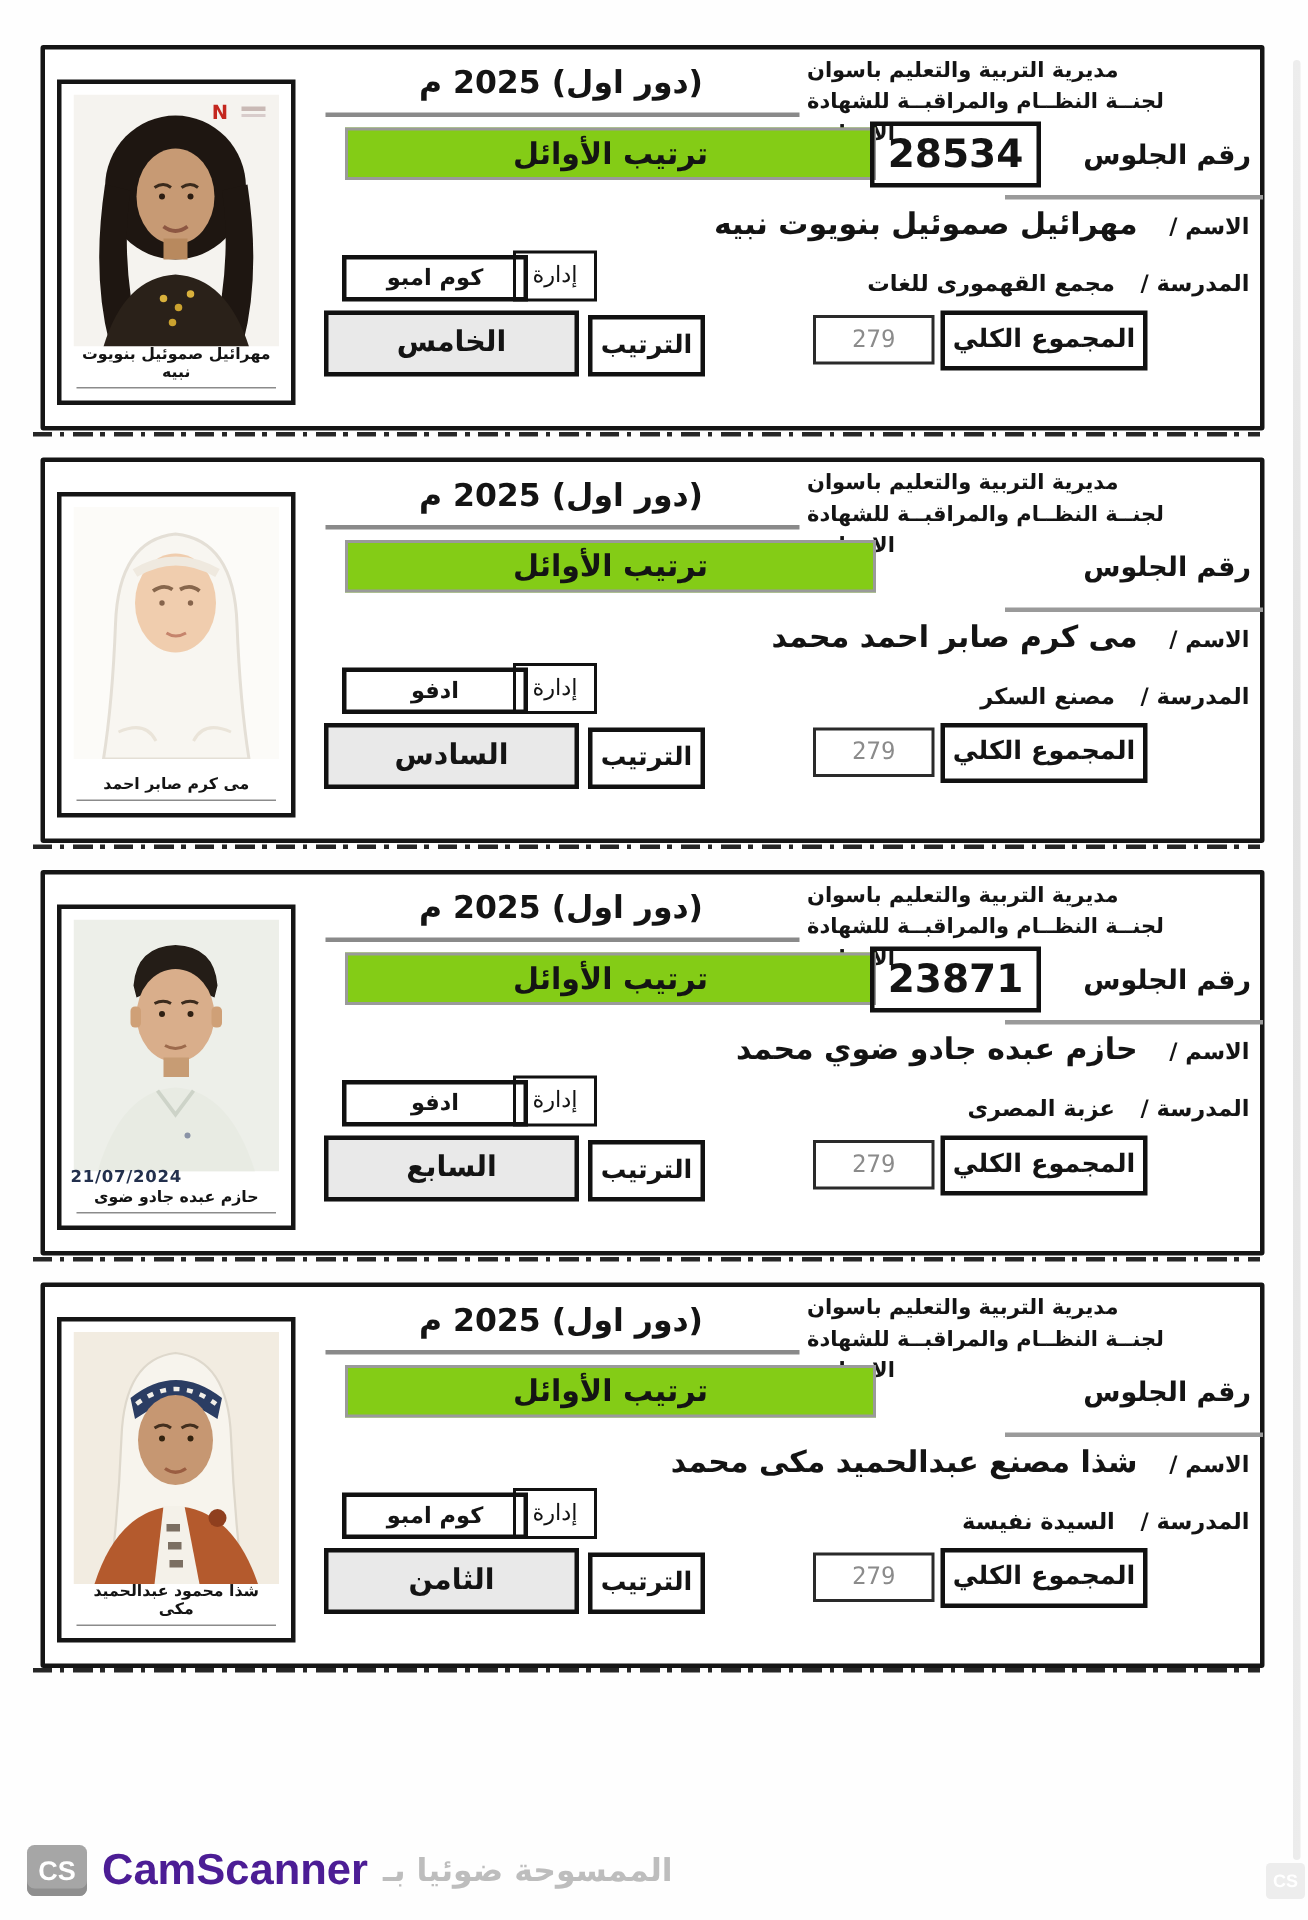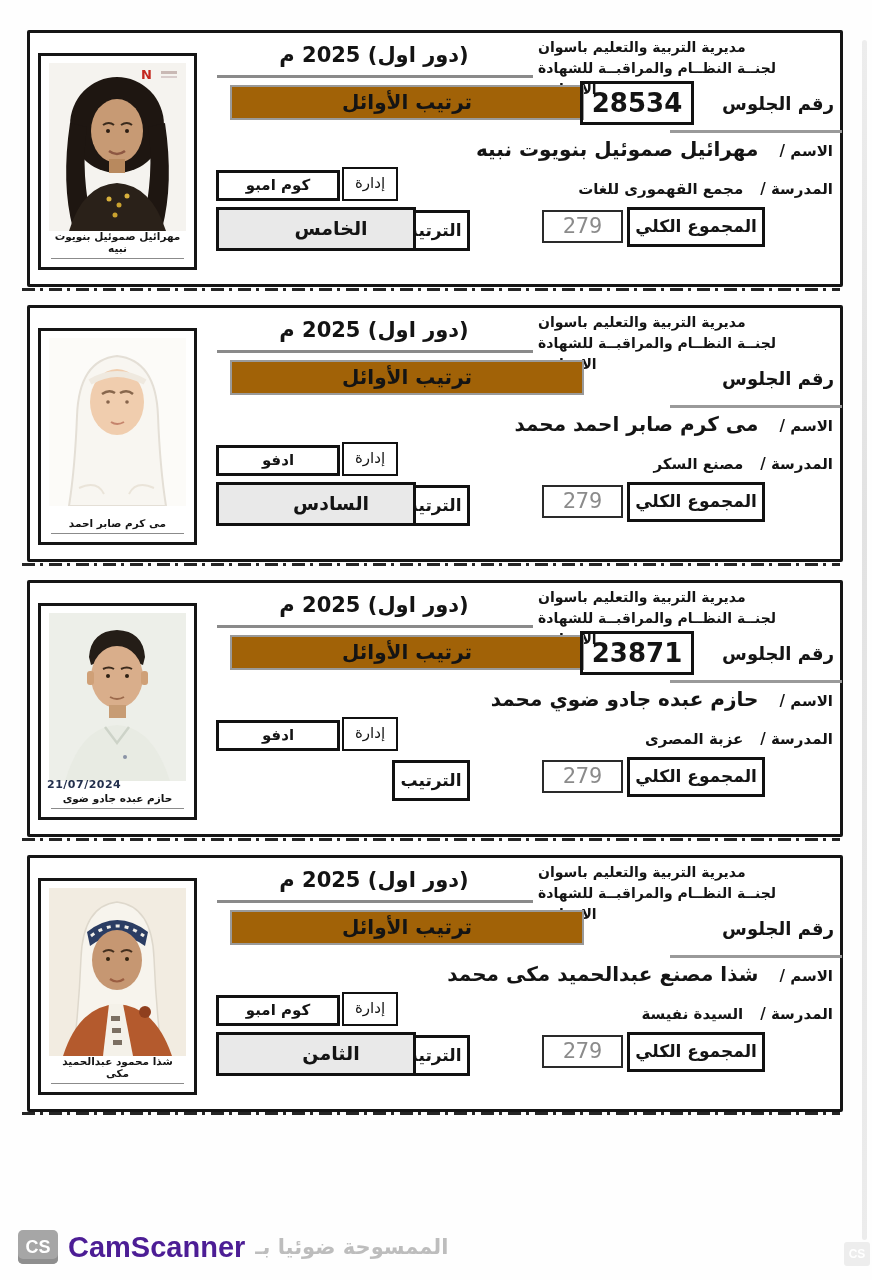--- a/index.html
+++ b/index.html
@@ -10,47 +10,47 @@
   
   .card{position:absolute;left:27px;width:810px;height:251px;background:#fff;
         border:3px solid #151515;border-radius:2px;direction:rtl;}
   .c0{top:30px}.c1{top:305px}.c2{top:580px}.c3{top:855px}
   .hdr{position:absolute;top:4px;right:2px;width:300px;text-align:left;
        font-weight:bold;font-size:14px;line-height:1.5;}
   .round{position:absolute;top:10px;left:183px;width:322px;text-align:center;
          font-size:21px;font-weight:bold;}
   .round-line{position:absolute;top:42px;left:187px;width:316px;height:3px;background:#8a8a8a;}
   .title-box{position:absolute;top:52px;left:200px;width:350px;height:31px;
-             border:2px solid #9a9a9a;background:#a16207;text-align:center;
+             border:2px solid #9a9a9a;background:#84cc16;text-align:center;
              font-size:20px;font-weight:bold;line-height:31px;}
   .seat-label{position:absolute;top:60px;right:6px;font-size:18px;font-weight:bold;}
   .seat-box{position:absolute;top:48px;left:550px;width:108px;height:38px;
             border:3px solid #111;text-align:center;font-size:26px;font-weight:bold;
             line-height:38px;direction:ltr;}
   .seat-line{position:absolute;top:97px;left:640px;right:-2px;height:3px;background:#9a9a9a;}
   .name-row{position:absolute;top:104px;right:7px;white-space:nowrap;}
   .name-row .lab{font-size:15px;font-weight:bold;}
   .name-row .name{font-size:20px;font-weight:bold;margin-right:16px;}
   .school-row{position:absolute;top:146px;right:7px;white-space:nowrap;}
   .school-row .lab{font-size:15px;font-weight:bold;}
   .school-row .school{font-size:15px;font-weight:bold;margin-right:12px;}
   .admin-box{position:absolute;top:134px;left:312px;width:52px;height:30px;
              border:2.5px solid #111;text-align:center;font-size:15px;font-weight:normal;line-height:29px;}
-  .admin-value{position:absolute;top:137px;left:186px;width:118px;height:25px;
+  .admin-value{position:absolute;top:137px;left:198px;width:118px;height:25px;
                border:3px solid #111;text-align:center;font-size:15px;font-weight:bold;line-height:24px;}
   .total-box{position:absolute;top:174px;left:597px;width:132px;height:34px;
              border:3px solid #111;text-align:center;font-size:17px;font-weight:bold;line-height:33px;}
   .total-value{position:absolute;top:177px;left:512px;width:77px;height:29px;
-               border:2px solid #2a2a2a;text-align:center;font-size:22px;color:#8b8b8b;
+               border:2px solid #2a2a2a;text-align:center;font-size:16px;color:#8b8b8b;
                font-family:"DejaVu Sans Mono",monospace;line-height:28px;direction:ltr;}
   .rank-box{position:absolute;top:177px;left:362px;width:72px;height:35px;
             border:3px solid #111;text-align:center;font-size:17px;font-weight:bold;line-height:34px;}
   .rank-value{position:absolute;top:174px;left:186px;width:164px;height:38px;
               border:3px solid #111;background:#e9e9e9;text-align:center;
-              font-size:19px;font-weight:bold;line-height:37px;padding-left:30px;}
+              font-size:19px;font-weight:bold;line-height:37px;}
   
   .photo-frame{position:absolute;top:20px;left:8px;width:153px;height:211px;
                border:3px solid #151515;background:#fff;overflow:hidden;}
   .photo-frame svg{display:block;margin:7px auto 0 auto;}
   .photo-date{position:absolute;bottom:26px;right:10px;left:6px;font-size:11px;font-weight:bold;
               direction:ltr;text-align:left;color:#23304d;letter-spacing:.5px;}
   .photo-caption{position:absolute;bottom:8px;left:0;right:0;text-align:center;
                  font-size:10.5px;font-weight:bold;border-bottom:1px solid #8b8b8b;
                  margin:0 10px;padding-bottom:4px;}
   
@@ -189,20 +189,21 @@
     </div>
     <div class="school-row">
       <span class="lab">المدرسة /</span>
       <span class="school">عزبة المصرى</span>
     </div>
     <div class="admin-box">إدارة</div>
     <div class="admin-value">ادفو</div>
     <div class="total-box">المجموع الكلي</div>
     <div class="total-value">279</div>
     <div class="rank-box">الترتيب</div>
+    <div class="rank-value">السابع</div>
     <div class="photo-frame">
       <svg class="photo" width="137" height="168" viewBox="0 0 137 168">
         <rect width="137" height="168" fill="#edefe9"></rect>
         <path d="M40 44 Q42 18 68 17 Q94 18 96 44 L94 52 Q68 40 42 52 Z" fill="#241d17"></path>
         <ellipse cx="68" cy="64" rx="26" ry="31" fill="#d9ae8b"></ellipse>
         <rect x="38" y="58" width="7" height="14" rx="3" fill="#cfa077"></rect>
         <rect x="92" y="58" width="7" height="14" rx="3" fill="#cfa077"></rect>
         <path d="M54 56 q6 -3 11 0" stroke="#3c2b1d" stroke-width="2" fill="none"></path>
         <path d="M72 56 q6 -3 11 0" stroke="#3c2b1d" stroke-width="2" fill="none"></path>
         <circle cx="59" cy="63" r="2" fill="#2e2013"></circle>

